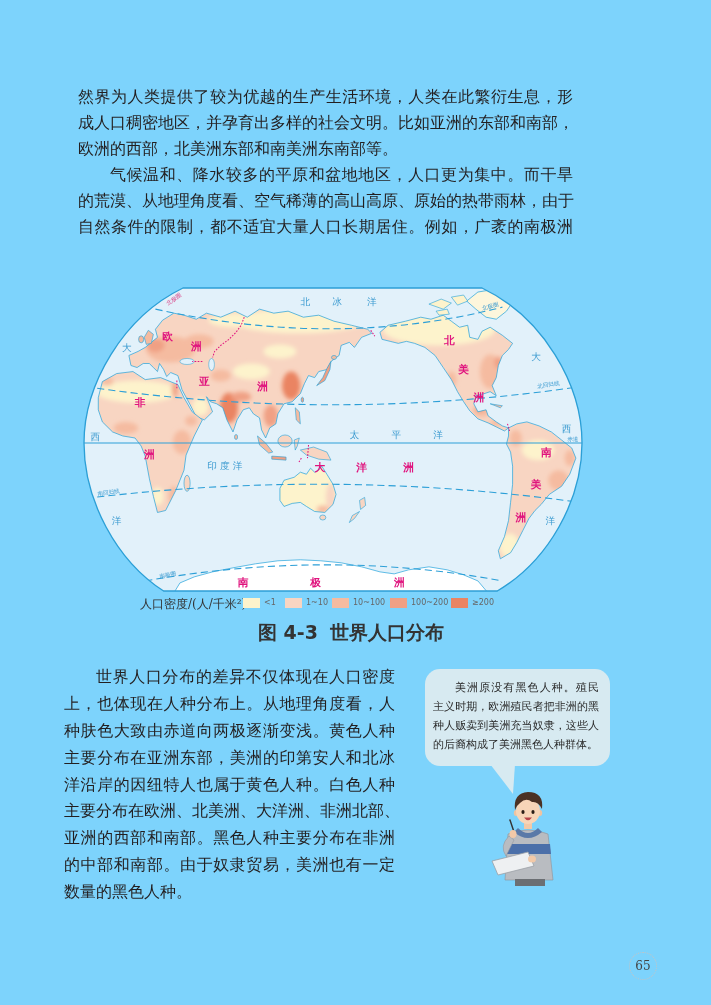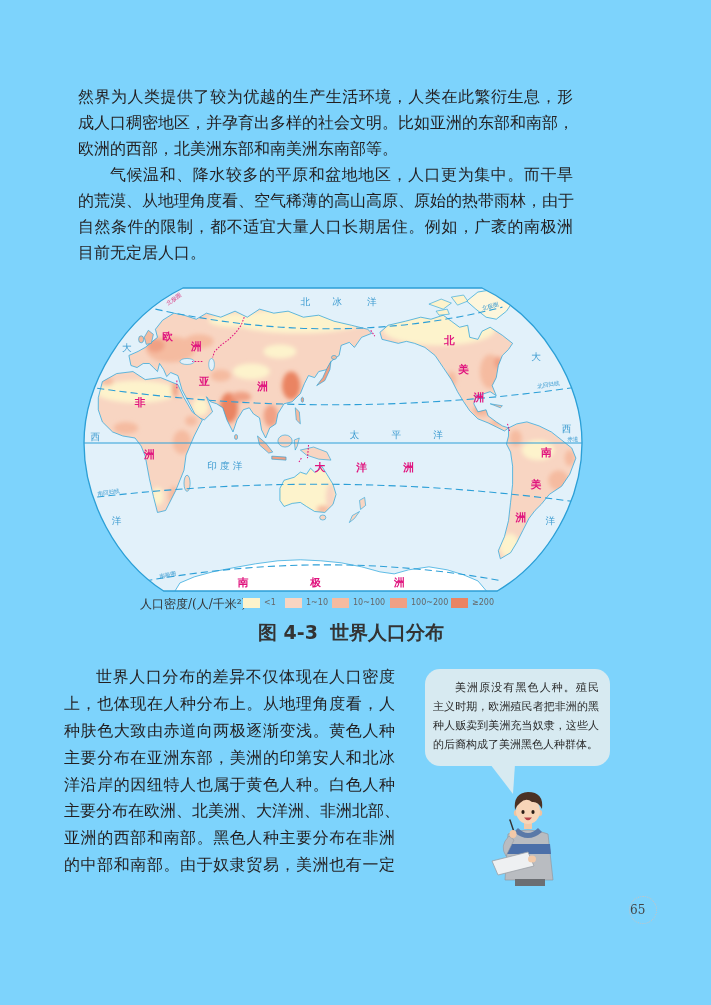--- a/index.html
+++ b/index.html
@@ -37,38 +37,37 @@
   .bubble { position: absolute; left: 425px; top: 669px; width: 185px; height: 97px; background: #d7eaf1; border-radius: 15px; }
   .bubble-text { position: absolute; left: 433px; top: 678px; width: 166px; font-family: "DejaVu Serif", "Liberation Serif", serif; font-size: 11px; color: #2a2a2a; }
   .bubble-text .bl { height: 19px; line-height: 19px; white-space: nowrap; }
   .bubble-text .bl.j { text-align: justify; text-align-last: justify; }
   .bubble-text .bl.indent { padding-left: 2em; }
   .tail { position: absolute; left: 488px; top: 764px; width: 30px; height: 32px; }
   .boy { position: absolute; left: 488px; top: 784px; width: 80px; height: 110px; }
 
   .footer { position: absolute; left: 455px; top: 933px; font-family: "DejaVu Serif", "Liberation Serif", serif; font-size: 14px; color: #333; white-space: nowrap; }
   .footer .gap { display: inline-block; width: 12px; }
-  .page-num { position: absolute; left: 629px; top: 896px; width: 26px; height: 26px; border-radius: 50%; border: 1.5px dotted #c4c4c4; display: flex; align-items: center; justify-content: flex-start; font-family: "DejaVu Serif", serif; font-size: 12px; color: #444; }
+  .page-num { position: absolute; left: 629px; top: 952px; width: 26px; height: 26px; border-radius: 50%; border: 1.5px dotted #c4c4c4; display: flex; align-items: center; justify-content: center; font-family: "DejaVu Serif", serif; font-size: 12px; color: #444; }
 </style>
 </head>
 <body>
 
 <div class="page">
 
   <div class="text-block tb-top">
     <div>
       <div class="line j">然界为人类提供了较为优越的生产生活环境，人类在此繁衍生息，形</div>
       <div class="line j">成人口稠密地区，并孕育出多样的社会文明。比如亚洲的东部和南部，</div>
       <div class="line">欧洲的西部，北美洲东部和南美洲东南部等。</div>
     </div>
     <div>
       <div class="line j indent">气候温和、降水较多的平原和盆地地区，人口更为集中。而干旱</div>
       <div class="line j">的荒漠、从地理角度看、空气稀薄的高山高原、原始的热带雨林，由于</div>
       <div class="line j">自然条件的限制，都不适宜大量人口长期居住。例如，广袤的南极洲</div>
-      <div class="line">目前无定居人口。</div>
     </div>
   </div>
 
   <svg class="map" viewBox="80 288 488 303" preserveAspectRatio="none" xmlns="http://www.w3.org/2000/svg">
     <defs>
       <path id="p-outline" d="M177,289 L470,289 C530,318 568,385 568,443 C568,500 535,560 485,590 L158,590 C112,560 80,500 80,443 C80,385 118,318 177,289 Z"></path>
       <path id="p-eurasia" d="M126,366 L124,356 L133,352 L140,348 L146,343 L152,338 L150,330 L157,321 L168,314 L178,316 L190,320 L200,314 L214,318 L228,312 L240,318 L252,310 L266,314 L280,312 L295,318 L310,316 L325,322 L342,326 L358,330 L362,334 L352,338 L345,348 L340,343 L332,346 L330,356 L322,362 L318,370 L310,372 L306,378 L300,376 L296,384 L292,394 L284,402 L276,404 L270,414 L268,424 L262,428 L258,438 L254,430 L252,418 L246,414 L242,408 L236,410 L230,420 L226,432 L220,420 L216,408 L210,404 L204,402 L200,397 L206,412 L198,420 L190,417 L184,405 L176,390 L174,383 L172,376 L165,373 L161,377 L158,370 L154,364 L152,372 L148,368 L144,364 L138,364 L132,368 Z"></path>
       <path id="p-africa" d="M98,382 L112,374 L128,372 L140,380 L155,378 L172,385 L178,398 L186,412 L196,420 L188,436 L180,455 L178,470 L170,490 L160,510 L152,512 L148,496 L144,478 L140,456 L136,446 L130,438 L118,436 L108,432 L98,422 L94,410 L94,398 Z"></path>
       <path id="p-namerica" d="M370,333 L378,326 L395,322 L410,318 L420,320 L432,316 L440,322 L448,328 L456,326 L458,338 L466,340 L470,332 L478,328 L490,336 L500,344 L496,350 L490,356 L486,366 L484,378 L480,386 L484,396 L478,392 L472,394 L464,396 L462,404 L466,412 L474,410 L476,416 L484,422 L490,426 L496,428 L492,431 L484,427 L476,423 L466,419 L458,411 L452,402 L446,392 L440,380 L432,368 L424,356 L414,348 L404,344 L396,342 L388,344 L380,342 L372,340 Z"></path>
       <path id="p-samerica" d="M496,428 L504,424 L514,422 L526,426 L538,432 L548,440 L558,448 L562,458 L556,474 L548,486 L536,494 L528,504 L522,510 L516,518 L510,530 L504,542 L498,552 L488,558 L486,550 L492,536 L496,520 L498,502 L500,484 L500,466 L498,452 L494,444 L496,436 Z"></path>
@@ -296,20 +295,21 @@
 
   <div class="text-block tb-bottom">
     <div class="line j indent">世界人口分布的差异不仅体现在人口密度</div>
     <div class="line j">上，也体现在人种分布上。从地理角度看，人</div>
     <div class="line j">种肤色大致由赤道向两极逐渐变浅。黄色人种</div>
     <div class="line j">主要分布在亚洲东部，美洲的印第安人和北冰</div>
     <div class="line j">洋沿岸的因纽特人也属于黄色人种。白色人种</div>
     <div class="line j">主要分布在欧洲、北美洲、大洋洲、非洲北部、</div>
     <div class="line j">亚洲的西部和南部。黑色人种主要分布在非洲</div>
     <div class="line j">的中部和南部。由于奴隶贸易，美洲也有一定</div>
+    <div class="line">数量的黑色人种。</div>
   </div>
 
   <div class="bubble"></div>
   <svg class="tail" viewBox="0 0 30 32">
     <path d="M2,0 L27,0 L25,30 Z" fill="#d7eaf1"></path>
   </svg>
   <div class="bubble-text">
     <div class="bl j indent">美洲原没有黑色人种。殖民</div>
     <div class="bl j">主义时期，欧洲殖民者把非洲的黑</div>
     <div class="bl j">种人贩卖到美洲充当奴隶，这些人</div>

